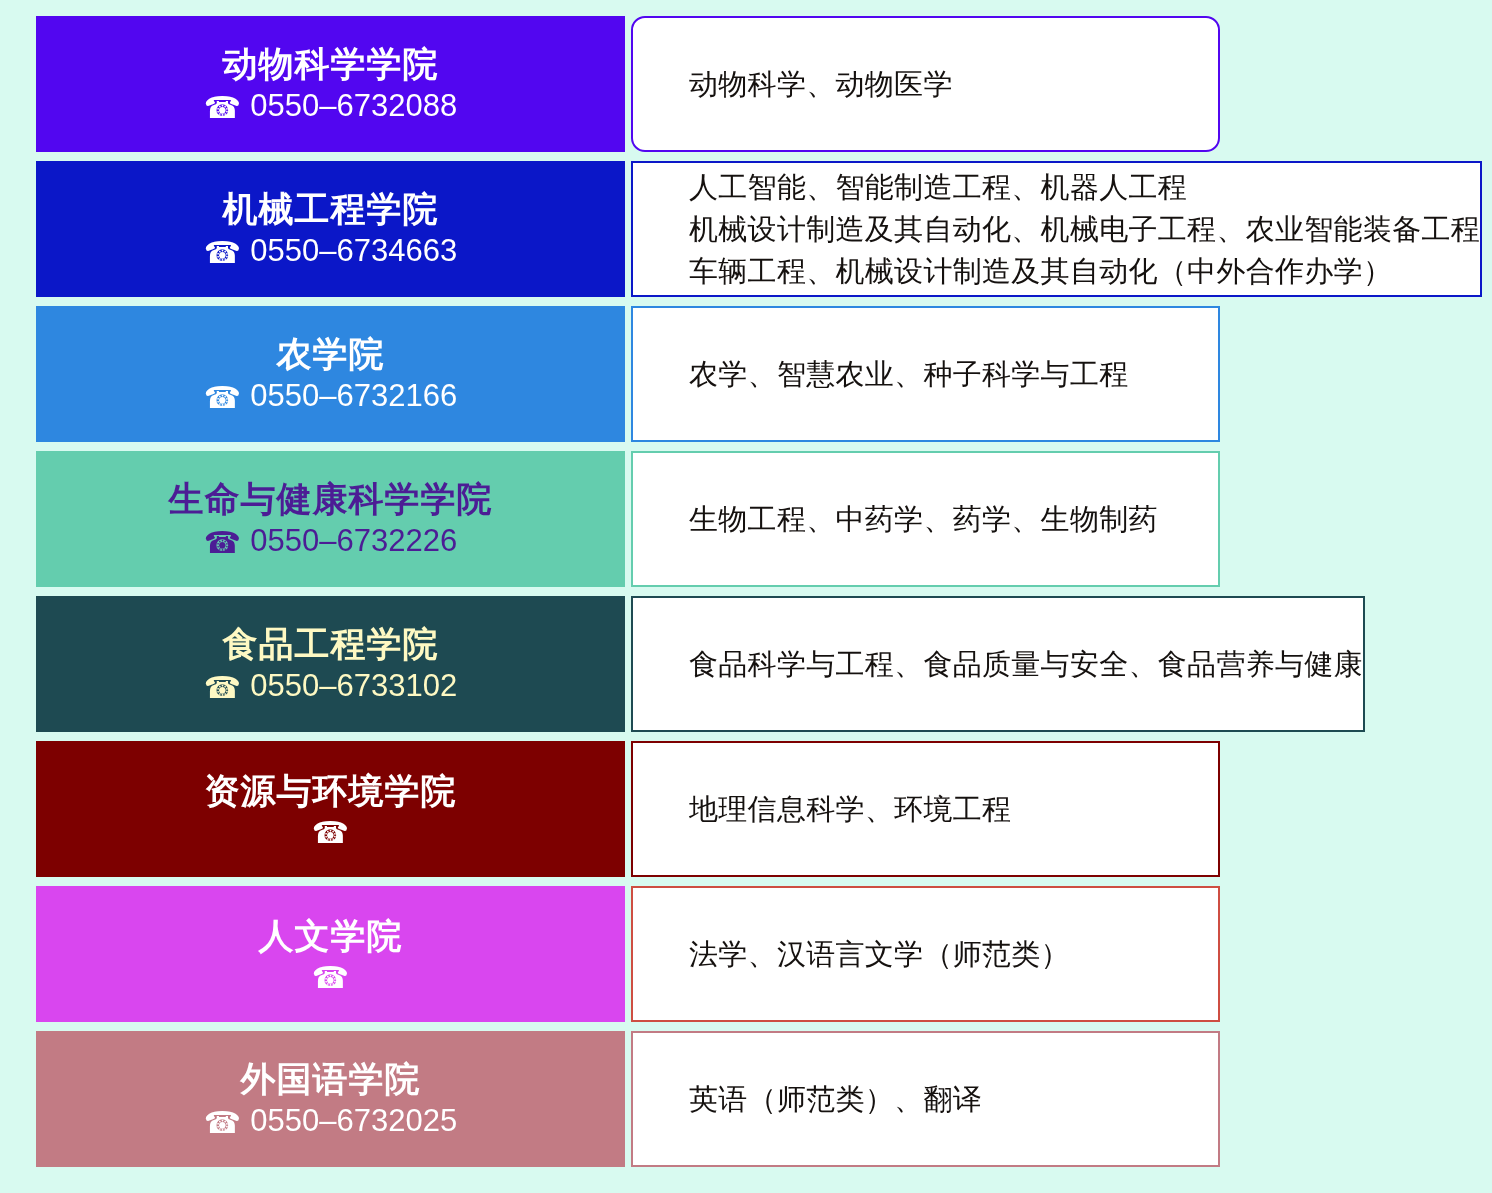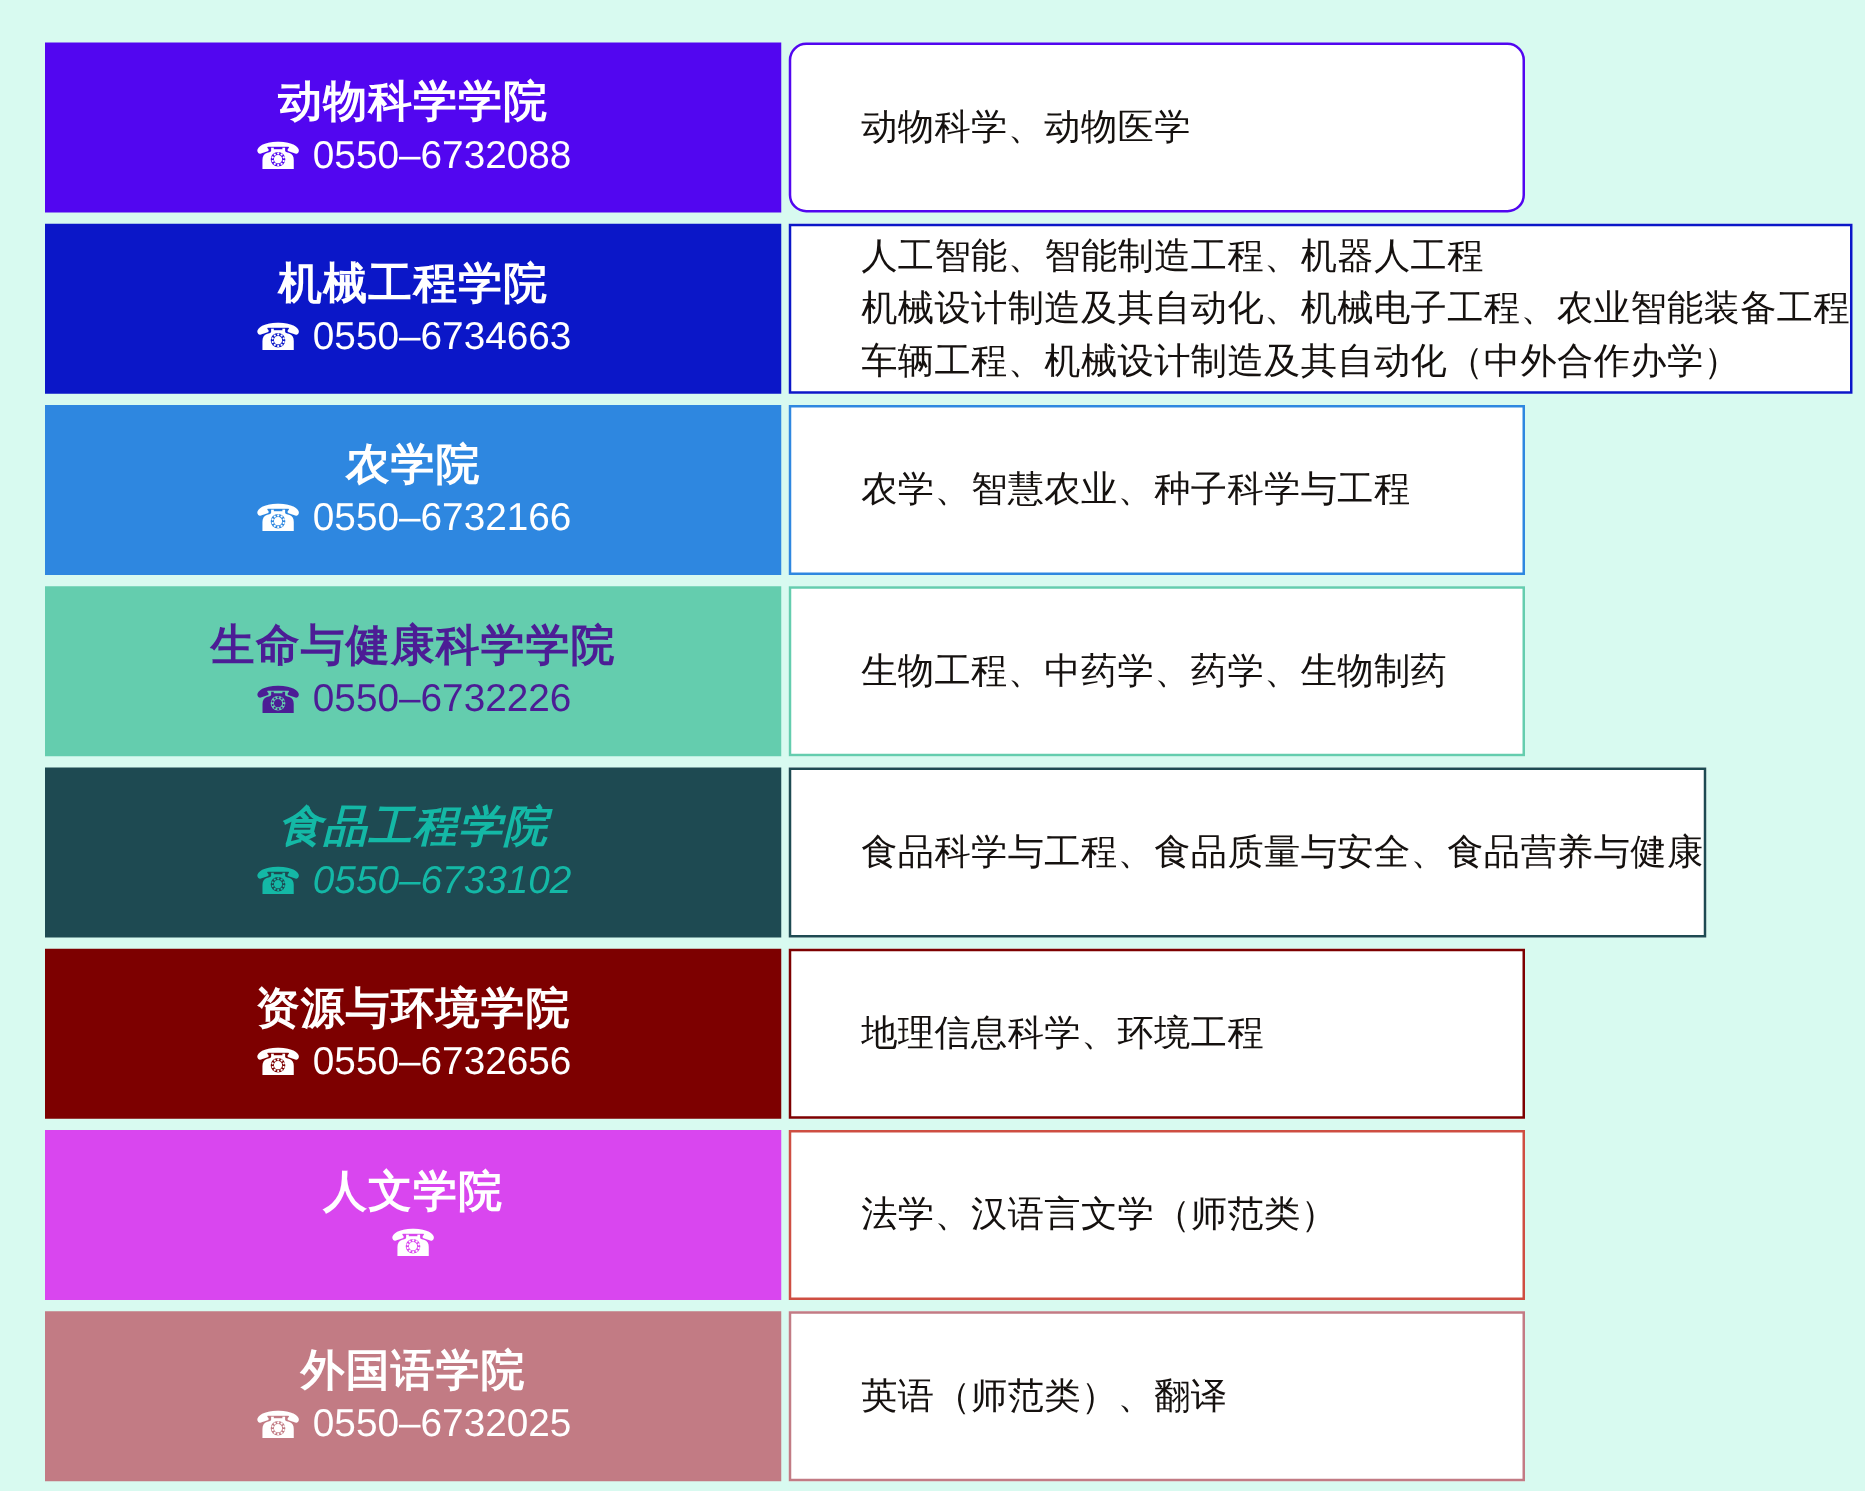--- a/index.html
+++ b/index.html
@@ -10,21 +10,21 @@
     width: 1492px;
     height: 1193px;
     background: #d8faf0;
     font-family: "Liberation Sans", "DejaVu Sans", sans-serif;
     overflow: hidden;
   }
 
   .contact-table {
     position: absolute;
     left: 36px;
-    top: 34px;
+    top: 16px;
     width: 1184px;
     display: flex;
     flex-direction: column;
     gap: 9px;
   }
 
   .dept-row {
     display: flex;
     flex-direction: row;
     align-items: stretch;
@@ -142,37 +142,36 @@
         <div class="dept-phone">
           <span class="phone-icon">☎</span>
           <span>0550–6732226</span>
         </div>
       </div>
       <div class="dept-right" style="border-color: rgb(100, 205, 174);">
         <div class="major-line">生物工程、中药学、药学、生物制药</div>
       </div>
     </div>
     <div class="dept-row">
-      <div class="dept-left" style="background: rgb(30, 74, 82); color: #14b8a6; font-style: italic;">
+      <div class="dept-left" style="background: rgb(30, 74, 82); color: #fef9c3;">
         <div class="dept-name">食品工程学院</div>
         <div class="dept-phone">
           <span class="phone-icon">☎</span>
           <span>0550–6733102</span>
         </div>
       </div>
       <div class="dept-right" style="border-color: rgb(30, 74, 82);">
         <div class="major-line">食品科学与工程、食品质量与安全、食品营养与健康</div>
       </div>
     </div>
     <div class="dept-row">
       <div class="dept-left" style="background: rgb(125, 0, 0); color: rgb(255, 255, 255);">
         <div class="dept-name">资源与环境学院</div>
         <div class="dept-phone">
           <span class="phone-icon">☎</span>
-          <span>0550–6732656</span>
         </div>
       </div>
       <div class="dept-right" style="border-color: rgb(125, 0, 0);">
         <div class="major-line">地理信息科学、环境工程</div>
       </div>
     </div>
     <div class="dept-row">
       <div class="dept-left" style="background: #d946ef; color: rgb(255, 255, 255);">
         <div class="dept-name">人文学院</div>
         <div class="dept-phone">

